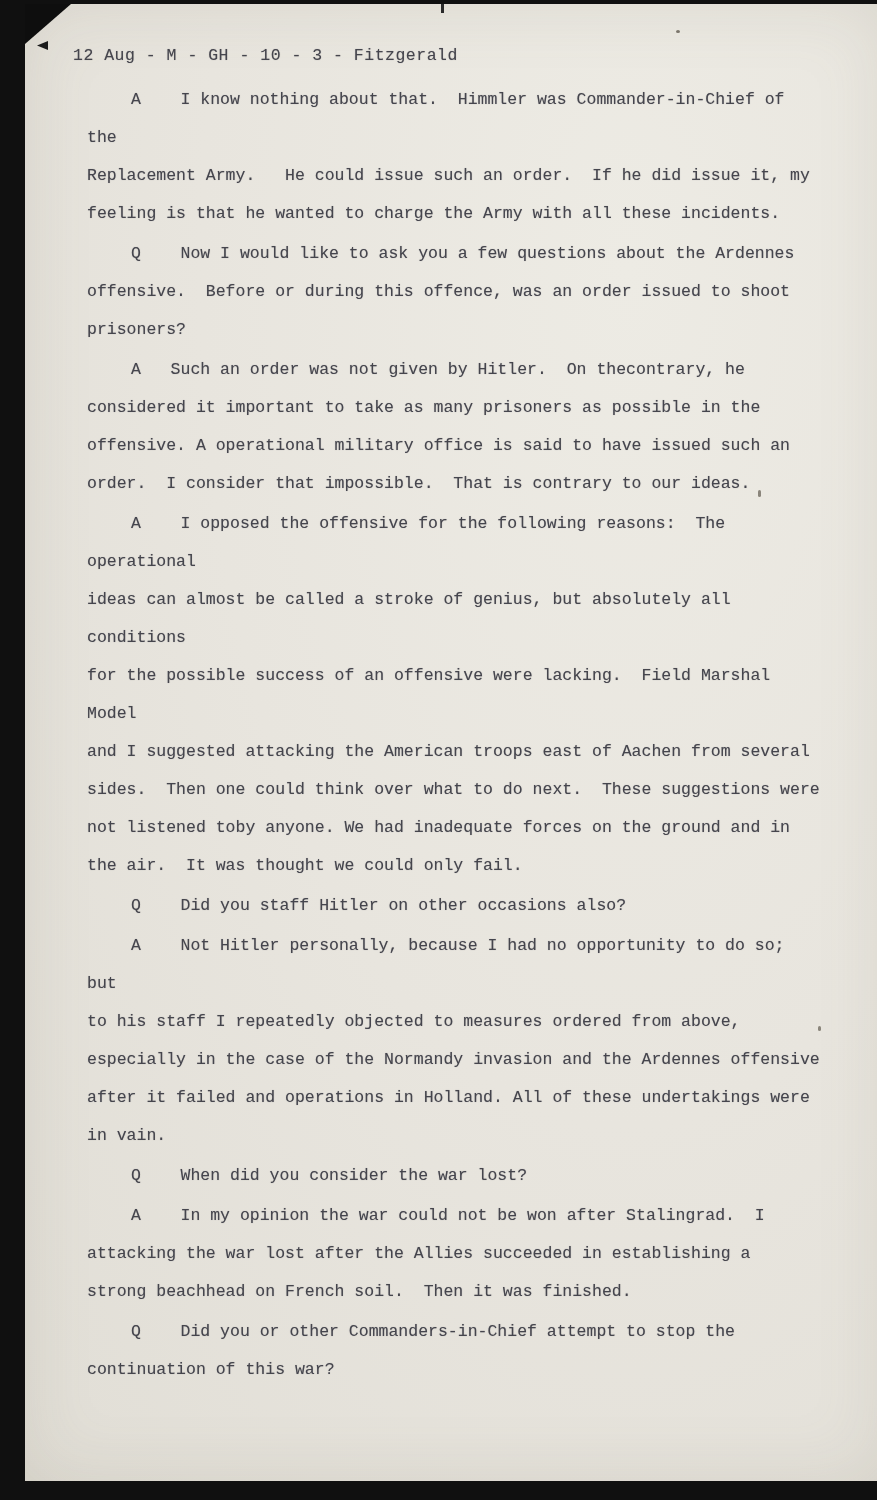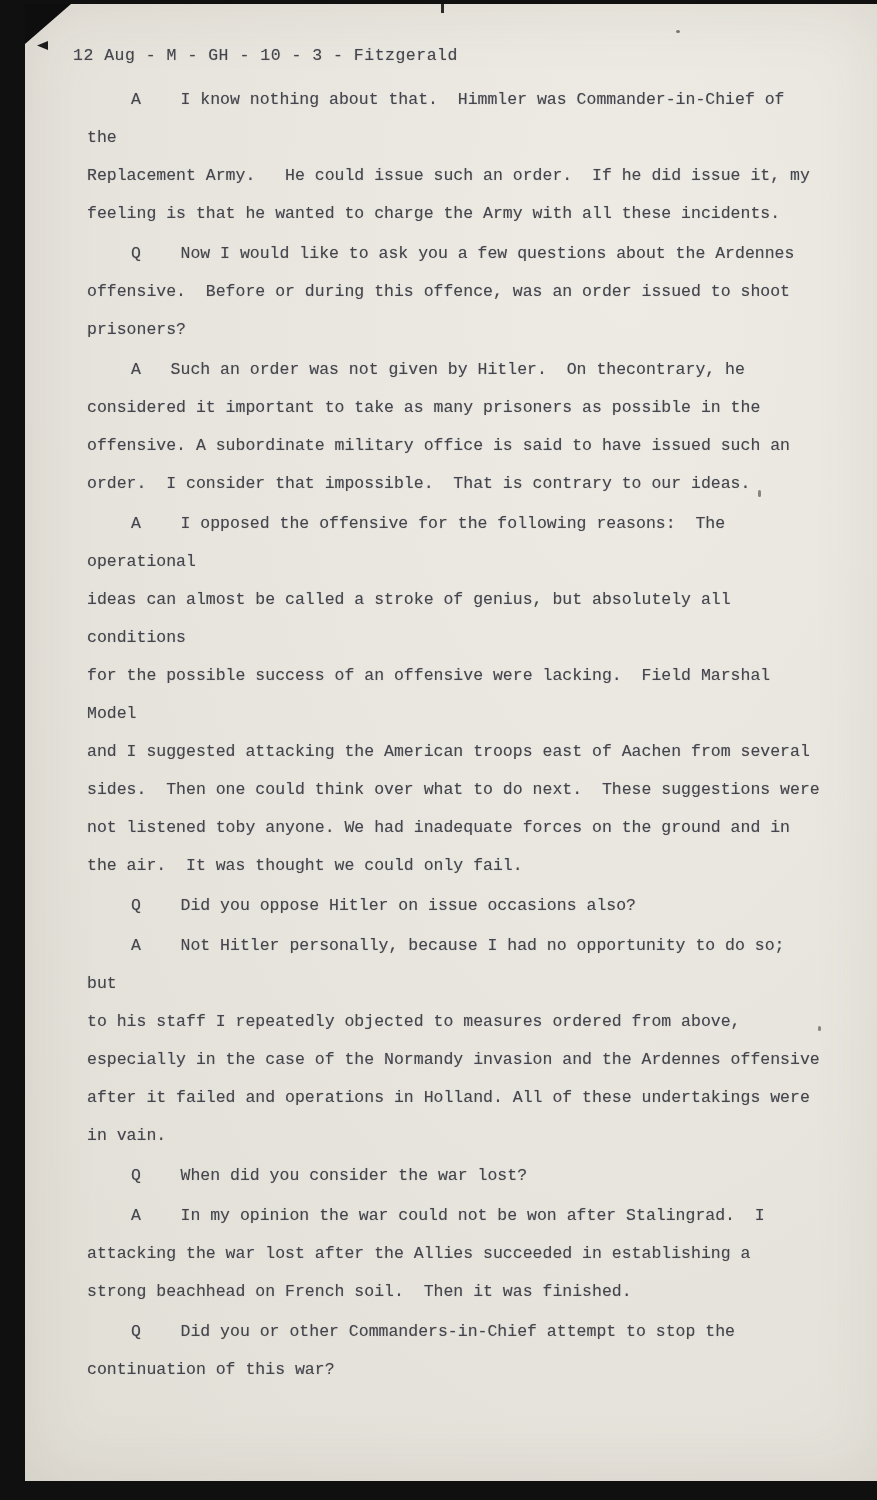--- a/index.html
+++ b/index.html
@@ -100,30 +100,30 @@
 
     <div class="bodytext">
       <p class="para">A    I know nothing about that.  Himmler was Commander-in-Chief of the
 Replacement Army.   He could issue such an order.  If he did issue it, my
 feeling is that he wanted to charge the Army with all these incidents.</p>
       <p class="para">Q    Now I would like to ask you a few questions about the Ardennes
 offensive.  Before or during this offence, was an order issued to shoot
 prisoners?</p>
       <p class="para">A   Such an order was not given by Hitler.  On thecontrary, he
 considered it important to take as many prisoners as possible in the
-offensive. A subordinate military office is said to have issued such an
+offensive. A operational military office is said to have issued such an
 order.  I consider that impossible.  That is contrary to our ideas.</p>
       <p class="para">A    I opposed the offensive for the following reasons:  The operational
 ideas can almost be called a stroke of genius, but absolutely all conditions
 for the possible success of an offensive were lacking.  Field Marshal Model
 and I suggested attacking the American troops east of Aachen from several
 sides.  Then one could think over what to do next.  These suggestions were
 not listened toby anyone. We had inadequate forces on the ground and in
 the air.  It was thought we could only fail.</p>
-      <p class="para">Q    Did you oppose Hitler on issue occasions also?</p>
+      <p class="para">Q    Did you staff Hitler on other occasions also?</p>
       <p class="para">A    Not Hitler personally, because I had no opportunity to do so;  but
 to his staff I repeatedly objected to measures ordered from above,
 especially in the case of the Normandy invasion and the Ardennes offensive
 after it failed and operations in Holland. All of these undertakings were
 in vain.</p>
       <p class="para">Q    When did you consider the war lost?</p>
       <p class="para">A    In my opinion the war could not be won after Stalingrad.  I
 attacking the war lost after the Allies succeeded in establishing a
 strong beachhead on French soil.  Then it was finished.</p>
       <p class="para">Q    Did you or other Commanders-in-Chief attempt to stop the

